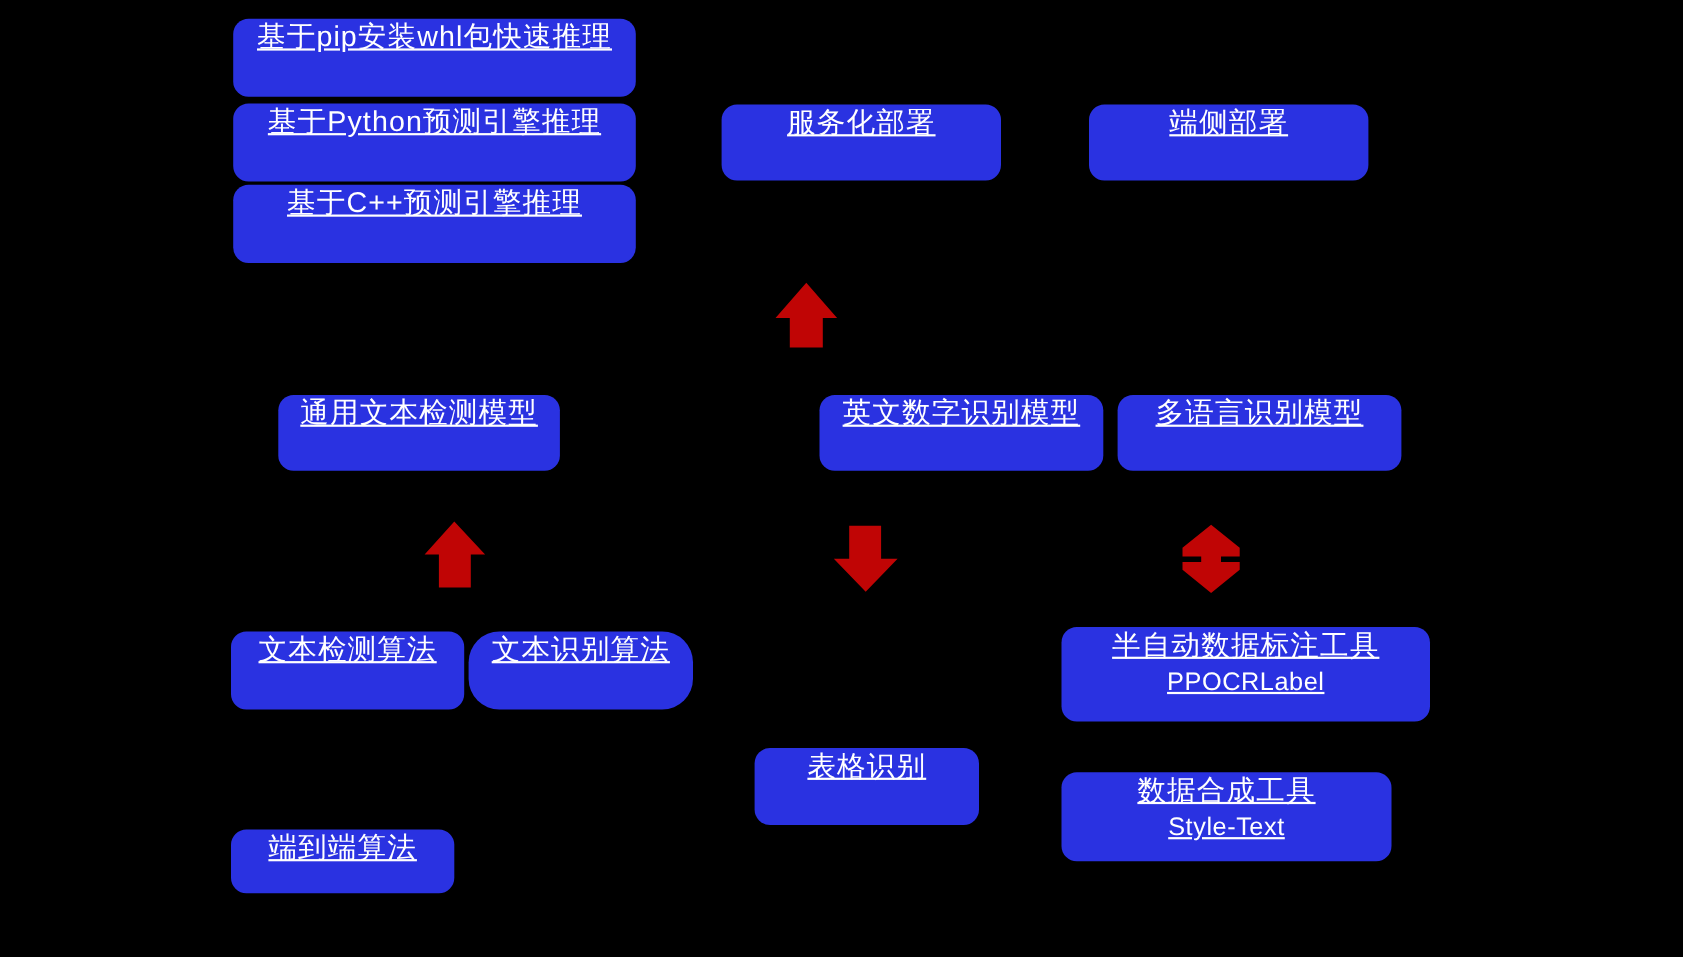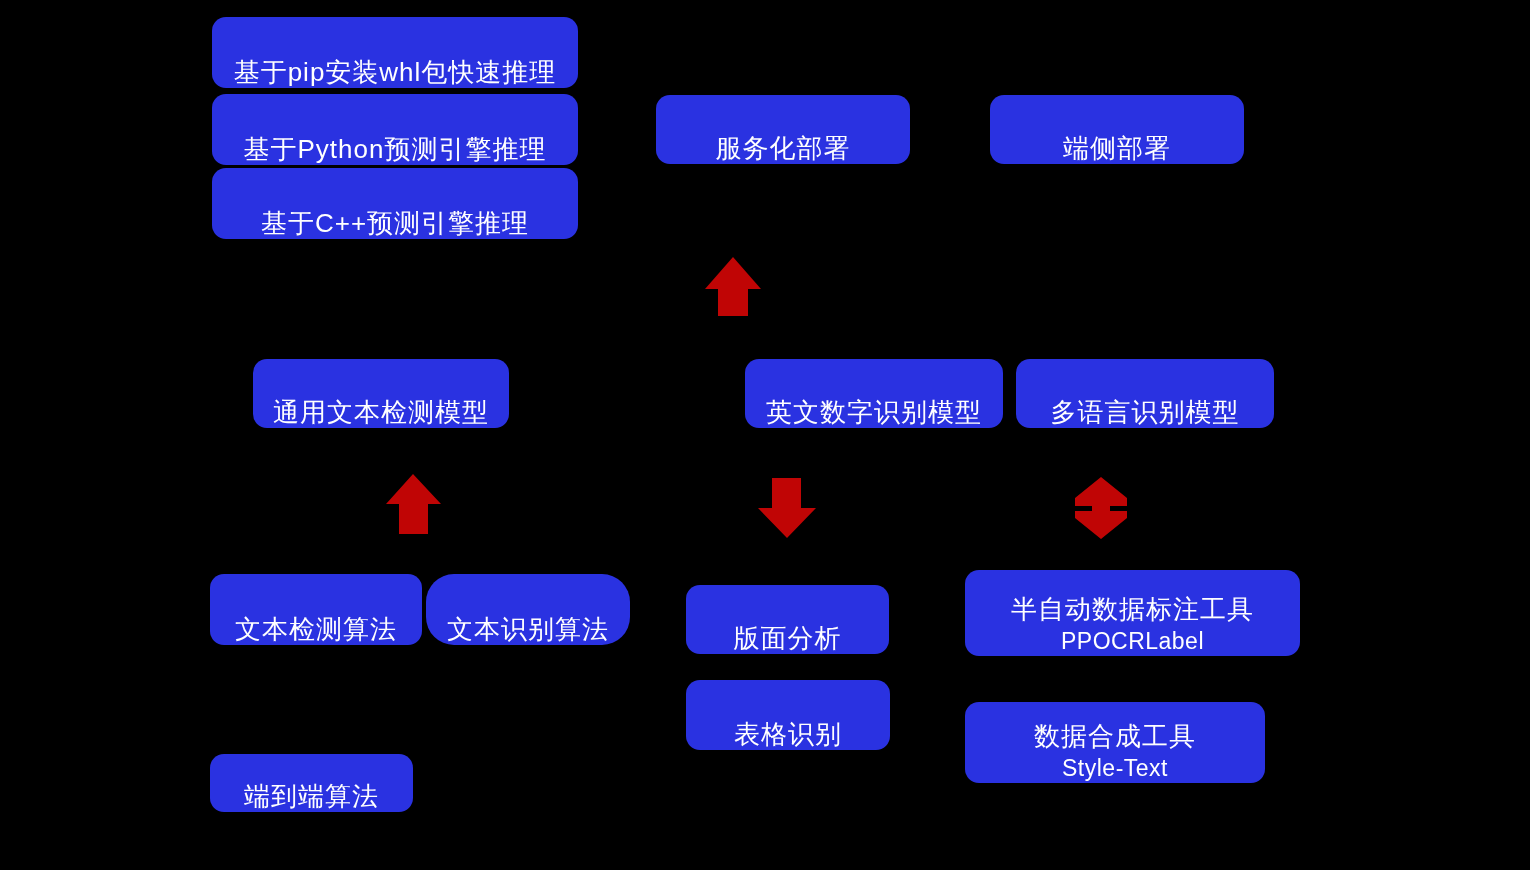--- a/index.html
+++ b/index.html
@@ -16,26 +16,27 @@
     overflow: hidden;
   }
   .box {
     position: absolute;
     background: var(--box, #2A32E1);
     color: var(--text, #fff);
     border-radius: 14px;
     display: flex;
     flex-direction: column;
     align-items: center;
-    justify-content: flex-end;
+    justify-content: flex-start;
     text-align: center;
     font-size: 26px;
     font-weight: 400;
     letter-spacing: 1px;
     line-height: 1.25;
+    text-decoration: underline;
   }
   .box .sublabel {
     font-size: 23px;
     letter-spacing: 0.5px;
     margin-top: 2px;
   }
   svg.arrows {
     position: absolute;
     left: 0;
     top: 0;
@@ -92,23 +93,20 @@
   <div class="box" id="b-multirec">
     <span>多语言识别模型</span>
   </div>
 
   <div class="box" id="b-detalgo">
     <span>文本检测算法</span>
   </div>
   <div class="box" id="b-recalgo">
     <span>文本识别算法</span>
   </div>
-  <div class="box" id="b-layout">
-    <span>版面分析</span>
-  </div>
   <div class="box" id="b-ppocrlabel">
     <span>半自动数据标注工具</span>
     <span class="sublabel">PPOCRLabel</span>
   </div>
   <div class="box" id="b-table">
     <span>表格识别</span>
   </div>
   <div class="box" id="b-styletext">
     <span>数据合成工具</span>
     <span class="sublabel">Style-Text</span>

